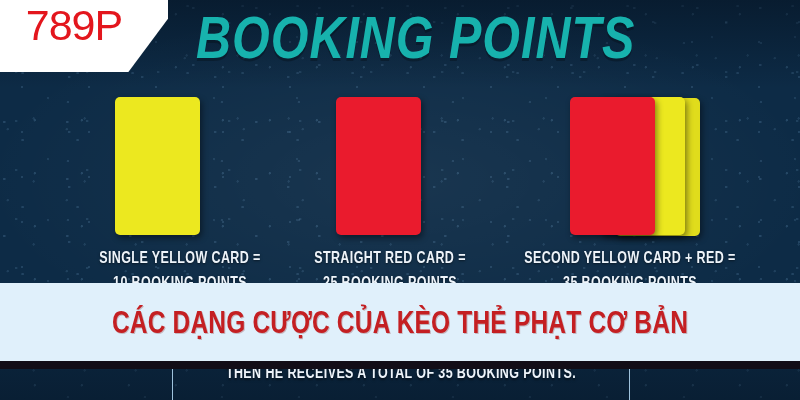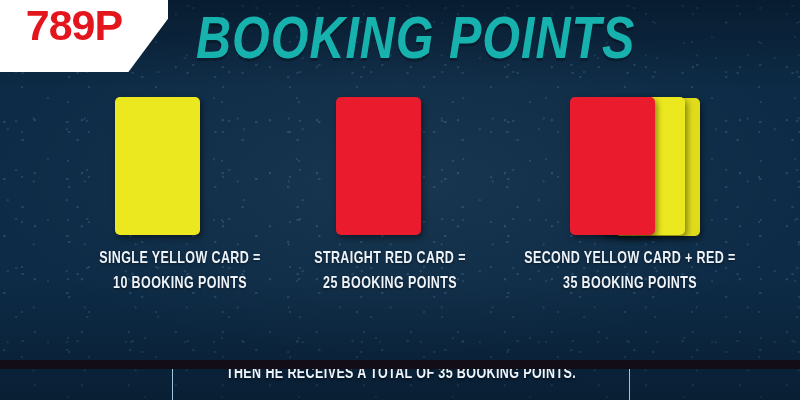--- a/index.html
+++ b/index.html
@@ -54,21 +54,21 @@
     clip-path: polygon(0 0, 100% 0, 100% 38%, 78% 100%, 0 100%);
     display:flex; align-items:center; justify-content:center;
     z-index:6;
   }
   .logo-panel::after{
     content:""; position:absolute; right:-3px; top:30%;
     width:4px; height:70%;
     background:transparent;
   }
   .logo-text {
-    font-size:43px; font-weight:700; letter-spacing:-1px;
+    font-size:43px; font-weight:400; letter-spacing:-1px;
     color:#e3161d;
     transform:translate(-4px,-4px);
     font-family:"Liberation Sans", sans-serif;
   }
 
   
   .header-title {
     position:absolute; left:196px; top:4px;
     font-size:50px; font-weight:700; font-style:italic;
     letter-spacing:1px;
@@ -212,14 +212,17 @@
 
   <div class="caption c3">
     <span>SECOND YELLOW CARD + RED =</span>
     <span class="l2">35 BOOKING POINTS</span>
   </div>
 
   <div class="dark-strip"></div>
   <div class="note-box"></div>
   <div class="note-text">THEN HE RECEIVES A TOTAL OF 35 BOOKING POINTS.</div>
 
+  <div class="overlay-banner">
+    <span class="overlay-text">CÁC DẠNG CƯỢC CỦA KÈO THẺ PHẠT CƠ BẢN</span>
+  </div>
 
 </div>
 
 </body></html>

